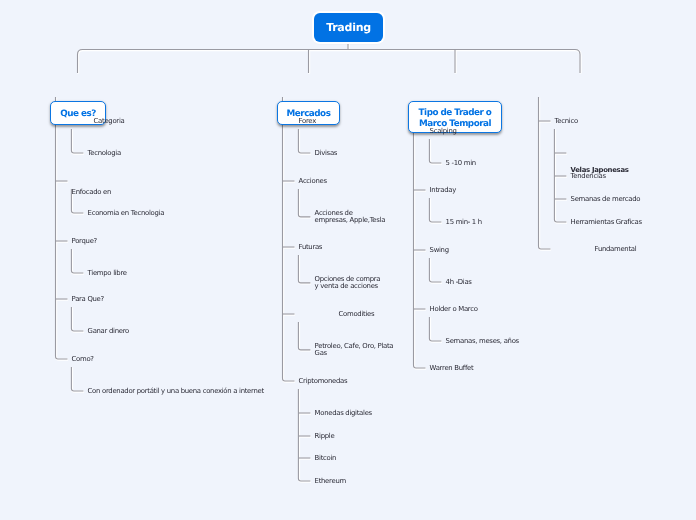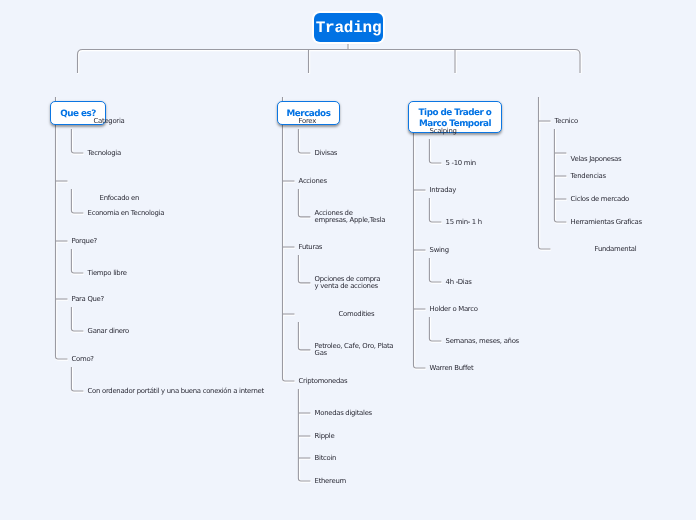--- a/index.html
+++ b/index.html
@@ -5,22 +5,22 @@
 <style>
   html,body{margin:0;padding:0;}
   body{width:696px;height:520px;background:#f0f4fc;overflow:hidden;
        font-family:"DejaVu Sans","Liberation Sans",sans-serif;-webkit-font-smoothing:antialiased;text-rendering:geometricPrecision;}
   #stage{position:relative;width:696px;height:520px;
         transform:translateZ(0);-webkit-font-smoothing:antialiased;}
   svg#wires{position:absolute;left:0;top:0;width:696px;height:520px;}
   .node{position:absolute;box-sizing:border-box;white-space:pre;}
   .root{background:#0172e4;color:#ffffff;border-radius:6px;
         box-shadow:0 0 0 2px #ffffff, 0 1px 2px rgba(0,0,0,.22);
-        font-weight:bold;font-size:16px;letter-spacing:-0.25px;
-        display:flex;align-items:center;justify-content:center;font-family:Liberation Mono, monospace;}
+        font-weight:bold;font-size:11px;letter-spacing:-0.25px;
+        display:flex;align-items:center;justify-content:center;}
   .lvl2{background:#ffffff;color:#0172e4;border:1.6px solid #0c76e2;border-radius:5px;
         box-shadow:0 1.5px 2.5px rgba(0,0,0,.38);
         font-weight:bold;font-size:8.8px;letter-spacing:-0.5px;line-height:10.8px;
         display:flex;align-items:center;justify-content:center;text-align:center;margin-top:28px;}
   .lvl2 > span{display:block;position:relative;top:1.6px;}
   .leaf{position:absolute;color:#2a2a35;font-size:6.9px;letter-spacing:-0.3px;
         line-height:7px;white-space:pre-line;}
 </style>
 </head>
 <body>
@@ -116,21 +116,21 @@
         <path d="M554.4,199 L566.4,199" fill="none" stroke="#9a9aa2" stroke-width="1.1" stroke-linejoin="round" stroke-linecap="butt"></path>
       </g>
     </svg>
 <div class="node root" style="left: 314px; top: 13px; width: 69px; height: 29px;"><span>Trading</span></div>
     <div class="node lvl2" style="left: 50px; top: 73px; width: 56px; height: 24px;"><span style="white-space: pre-line;">Que es?</span></div>
     <div class="node lvl2" style="left: 277px; top: 73px; width: 63px; height: 24px;"><span style="white-space: pre-line;">Mercados</span></div>
     <div class="node lvl2" style="left: 408px; top: 73px; width: 94px; height: 32px;"><span style="white-space: pre-line;">Tipo de Trader o
 Marco Temporal</span></div>
     <div class="leaf" style="left: 71.6px; top: 117.8px; padding-left: 22px;">Categoria</div>
     <div class="leaf" style="left: 87.6px; top: 149.8px;">Tecnologia</div>
-    <div class="leaf" style="left: 71.6px; top: 195px; margin-left: 28px;">Enfocado en</div>
+    <div class="leaf" style="left: 71.6px; top: 189px;">Enfocado en</div>
     <div class="leaf" style="left: 87.6px; top: 209.8px;">Economia en Tecnologia</div>
     <div class="leaf" style="left: 71.6px; top: 237.8px;">Porque?</div>
     <div class="leaf" style="left: 87.6px; top: 269.8px;">Tiempo libre</div>
     <div class="leaf" style="left: 71.6px; top: 295.8px;">Para Que?</div>
     <div class="leaf" style="left: 87.6px; top: 327.8px;">Ganar dinero</div>
     <div class="leaf" style="left: 71.6px; top: 355.8px;">Como?</div>
     <div class="leaf" style="left: 87.6px; top: 387.8px;">Con ordenador portátil y una buena conexión a internet</div>
     <div class="leaf" style="left: 298.6px; top: 117.8px;">Forex</div>
     <div class="leaf" style="left: 314.6px; top: 149.8px;">Divisas</div>
     <div class="leaf" style="left: 298.6px; top: 177.8px;">Acciones</div>
@@ -150,18 +150,18 @@
     <div class="leaf" style="left: 429.6px; top: 127.8px;">Scalping</div>
     <div class="leaf" style="left: 445.6px; top: 159.8px;">5 -10 min</div>
     <div class="leaf" style="left: 429.6px; top: 186.8px;">Intraday</div>
     <div class="leaf" style="left: 445.6px; top: 218.8px;">15 min- 1 h</div>
     <div class="leaf" style="left: 429.6px; top: 246.8px;">Swing</div>
     <div class="leaf" style="left: 445.6px; top: 278.8px;">4h -Dias</div>
     <div class="leaf" style="left: 429.6px; top: 305.8px;">Holder o Marco</div>
     <div class="leaf" style="left: 445.6px; top: 337.8px;">Semanas, meses, años</div>
     <div class="leaf" style="left: 429.6px; top: 364.8px;">Warren Buffet</div>
     <div class="leaf" style="left: 554.6px; top: 117.8px;">Tecnico</div>
-    <div class="leaf" style="left: 570.6px; top: 156px;">Velas Japonesas</div>
+    <div class="leaf" style="left: 570.6px; top: 167px; font-weight: bold;">Velas Japonesas</div>
     <div class="leaf" style="left: 570.6px; top: 172.8px;">Tendencias</div>
-    <div class="leaf" style="left: 570.6px; top: 195.8px;">Ciclos de mercado</div>
+    <div class="leaf" style="left: 570.6px; top: 195.8px;">Semanas de mercado</div>
     <div class="leaf" style="left: 570.6px; top: 218.8px;">Herramientas Graficas</div>
     <div class="leaf" style="left: 554.6px; top: 245.8px; padding-left: 40px;">Fundamental</div>
   </div>
 
 </body></html>

